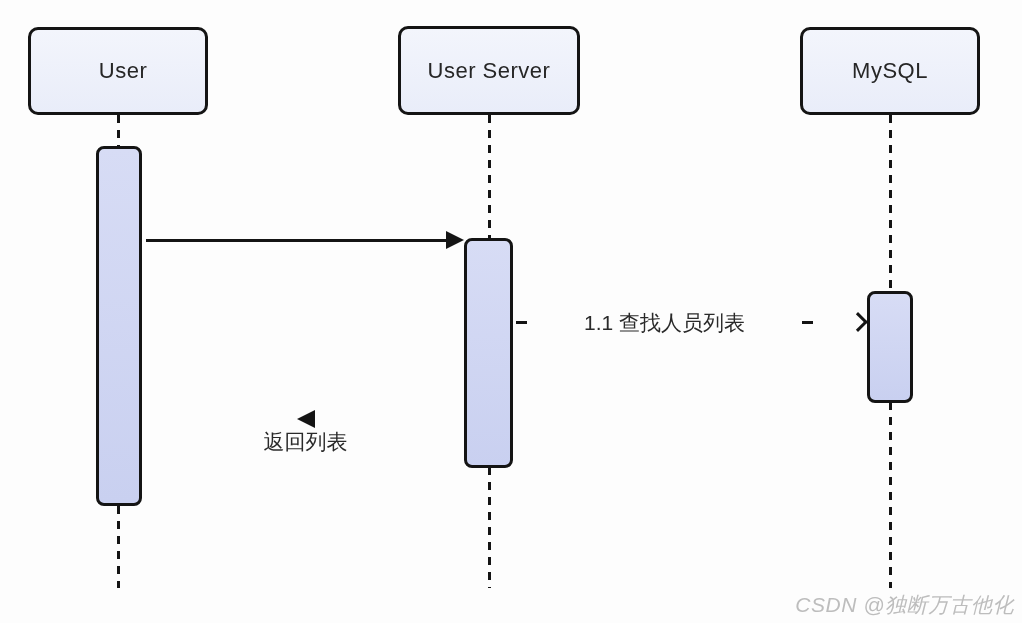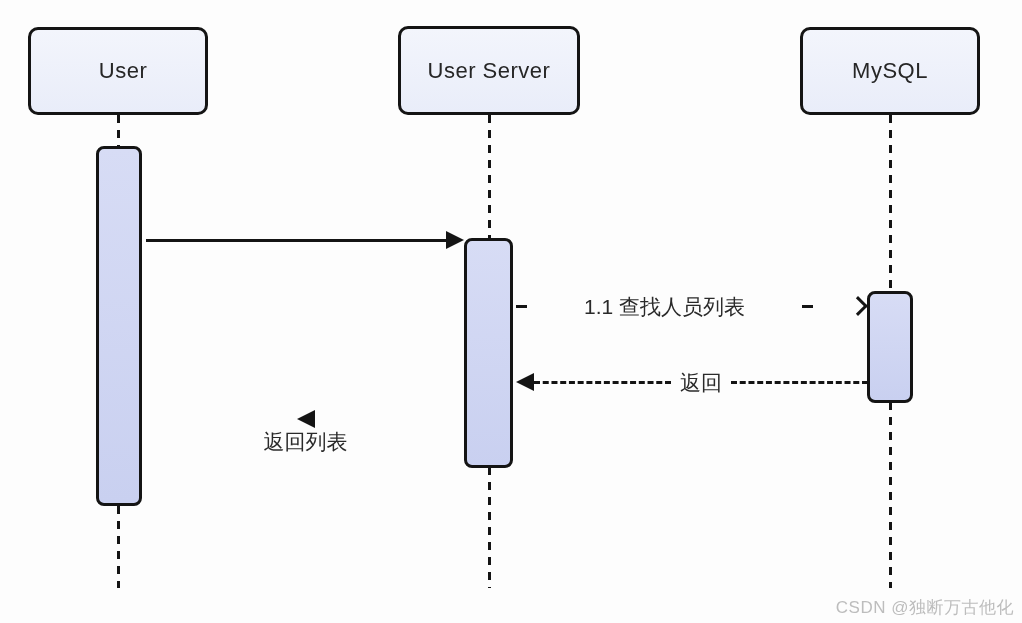--- a/index.html
+++ b/index.html
@@ -84,22 +84,23 @@
     transform: rotate(45deg);
     margin-left: -10px;
     margin-right: 2px;
   }
 
   .watermark {
     position: absolute;
     right: 8px;
     bottom: 4px;
     color: #bdbdbd;
-    font-size: 17px;
+    font-size: 21px;
     letter-spacing: 0.5px;
+    font-style: italic;
   }
 </style>
 </head>
 <body>
 
 <div class="stage">
 
   <div class="actor-box" style="left:28px; top:27px; width:180px; height:88px;padding-left:10px;">
     <span>User</span>
   </div>
@@ -122,33 +123,27 @@
   <div class="activation" style="left:96px; top:146px; width:46px; height:360px;"></div>
   <div class="activation" style="left:464px; top:238px; width:49px; height:230px;"></div>
   <div class="activation" style="left:867px; top:291px; width:46px; height:112px;"></div>
 
   <div class="message" style="left:146px; top:220px; width:318px;">
     <span class="seg"></span>
     <span class="seg"></span>
     <span class="tri-right"></span>
   </div>
 
-  <div class="message" style="left:516px; top:286px; width:351px;gap:48px;">
+  <div class="message" style="left:516px; top:302px; width:351px;gap:48px;">
     <span class="seg"></span>
     <span class="msg-label">1.1 查找人员列表</span>
     <span class="seg"></span>
     <span class="chev-right"></span>
   </div>
 
-  <div class="message" style="left:516px; top:362px; width:352px;">
-    <span class="tri-left"></span>
-    <span class="seg dashed"></span>
-    <span class="msg-label">返回</span>
-    <span class="seg dashed"></span>
-  </div>
 
   <div class="message" style="left:146px; top:410px; width:319px;flex-direction:column;">
     <span class="tri-left"></span>
     <span class="seg dashed"></span>
     <span class="msg-label">返回列表</span>
     <span class="seg dashed"></span>
   </div>
 
   <div class="watermark">CSDN @独断万古他化</div>
 

